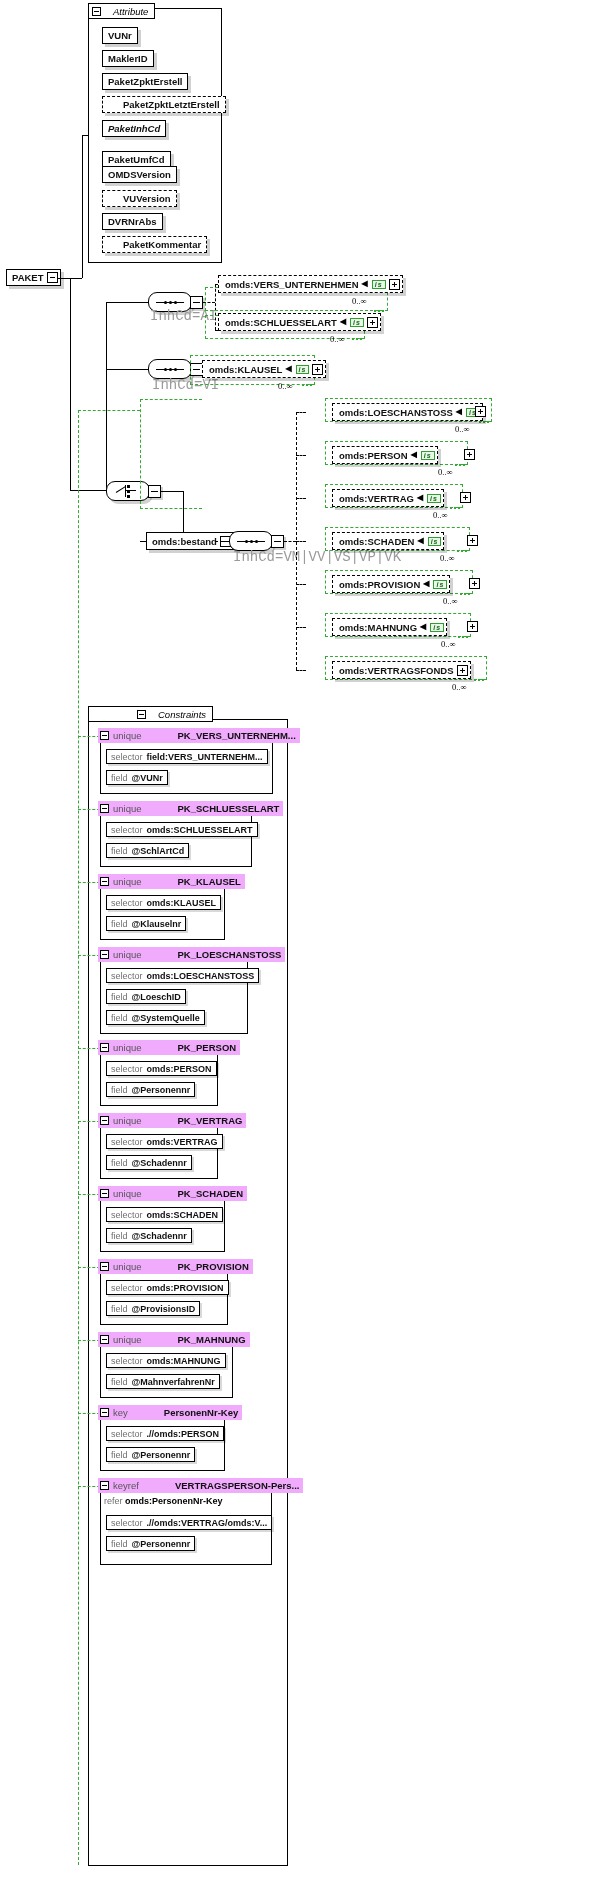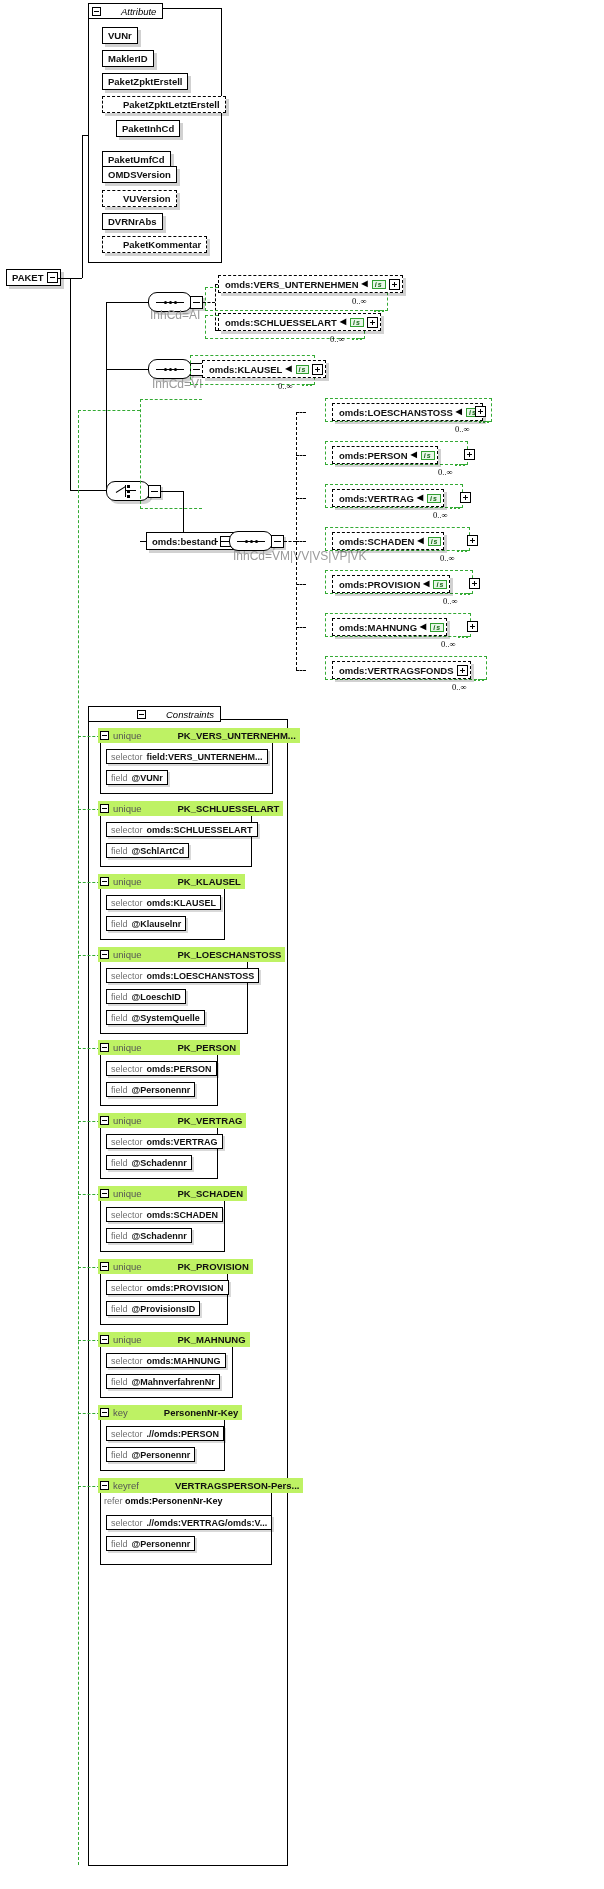--- a/index.html
+++ b/index.html
@@ -30,21 +30,21 @@
     height:17px;
   }
   .node.opt { border:1px dashed #000;padding-left:20px; }
   .node.elem { height:18px; padding:0 2px 0 6px; }
   .node.elem.opt { border:1px dashed #000; }
 
   
   .panel { position:absolute; border:1px solid #000; background:transparent; }
   .panel-tab {
     position:absolute; border:1px solid #000; background:#fff;
-    height:16px; display:flex; align-items:center; gap:20px;
+    height:16px; display:flex; align-items:center; gap:12px;
     padding:0 6px 0 3px; font-style:italic; font-size:9.5px;
     white-space:nowrap; z-index:3;
   }
 
   
   .toggle {
     width:9px; height:9px; border:1px solid #000; background:#fff;
     position:relative; flex:0 0 auto; display:inline-block;
   }
   .toggle::before {
@@ -95,41 +95,41 @@
   .comp .choicemark .cbar { position:absolute; left:9px; top:1px; height:12px; border-left:1px solid #000; }
   .comp .choicemark .cstub { position:absolute; left:9px; top:6px; width:11px; border-top:1px solid #000; }
   .comp .choicemark .cslash { position:absolute; left:0px; top:8px; width:11px; border-top:1px solid #000;
                               transform:rotate(-32deg); transform-origin:left center; }
   .compbox {
     position:absolute; width:13px; height:13px; border:1px solid #000; background:#fff;
     box-shadow:2px 2px 0 rgba(0,0,0,0.18);
   }
   .compbox::before { content:""; position:absolute; left:2px; right:2px; top:5px; border-top:1px solid #000; }
 
-  .complabel { position:absolute; color:#9a9a9a; font-size:12px; white-space:nowrap; font-family:Liberation Sans, sans-serif;text-align:right; }
+  .complabel { position:absolute; color:#9a9a9a; font-size:14px; white-space:nowrap; font-family:Liberation Mono, monospace;text-align:right; }
   .occ { position:absolute; color:#000; font-size:8.5px; white-space:nowrap; font-family:"Liberation Serif", serif; }
 
   
   .gframe { position:absolute; border:1px dashed #33aa33; }
   .gdots { position:absolute; display:flex; gap:2px; }
   .gdots i { width:2px; height:2px; background:#33aa33; display:block; }
 
   
   .cblock { position:absolute; border:1px solid #000; }
   .crow {
     position:absolute; border:1px solid #000; background:#fff;
     box-shadow:2px 2px 0 rgba(0,0,0,0.15);
     height:15px; display:flex; align-items:center; padding:0 4px;
     white-space:nowrap; font-size:9px;
   }
   .crow .kw { color:#6f6f6f; font-weight:normal; margin-right:4px; }
   .crow .val { color:#101010; font-weight:bold; }
   .ctitle {
     position:absolute; height:15px; display:flex; align-items:center; gap:4px;
-    background:#bef264; padding:0 4px 0 2px; white-space:nowrap; font-size:9.5px; z-index:2;
+    background:#f0abfc; padding:0 4px 0 2px; white-space:nowrap; font-size:9.5px; z-index:2;
   }
   .ctitle .kw { color:#555; font-weight:normal; }
   .ctitle .val { font-weight:bold; color:#101010;margin-left:32px; }
   .lbl { position:absolute; white-space:nowrap; }
 </style>
 </head>
 <body>
 
 <div class="panel" style="left:88px; top:8px; width:134px; height:255px;"></div>
 <div class="panel-tab" style="left:88px; top:3px;">
@@ -142,21 +142,21 @@
   </div>
 <div class="node" style="left:102px; top:50px;">
     <span>MaklerID</span>
   </div>
 <div class="node" style="left:102px; top:73px;">
     <span>PaketZpktErstell</span>
   </div>
 <div class="node opt" style="left:102px; top:96px;">
     <span>PaketZpktLetztErstell</span>
   </div>
-<div class="node" style="left:116px; top:120px;">
+<div class="node" style="left:102px; top:120px;font-style:italic;">
     <span>PaketInhCd</span>
   </div>
 <div class="node" style="left:102px; top:151px;">
     <span>PaketUmfCd</span>
   </div>
 <div class="node" style="left:102px; top:166px;">
     <span>OMDSVersion</span>
   </div>
 <div class="node opt" style="left:102px; top:190px;">
     <span>VUVersion</span>

